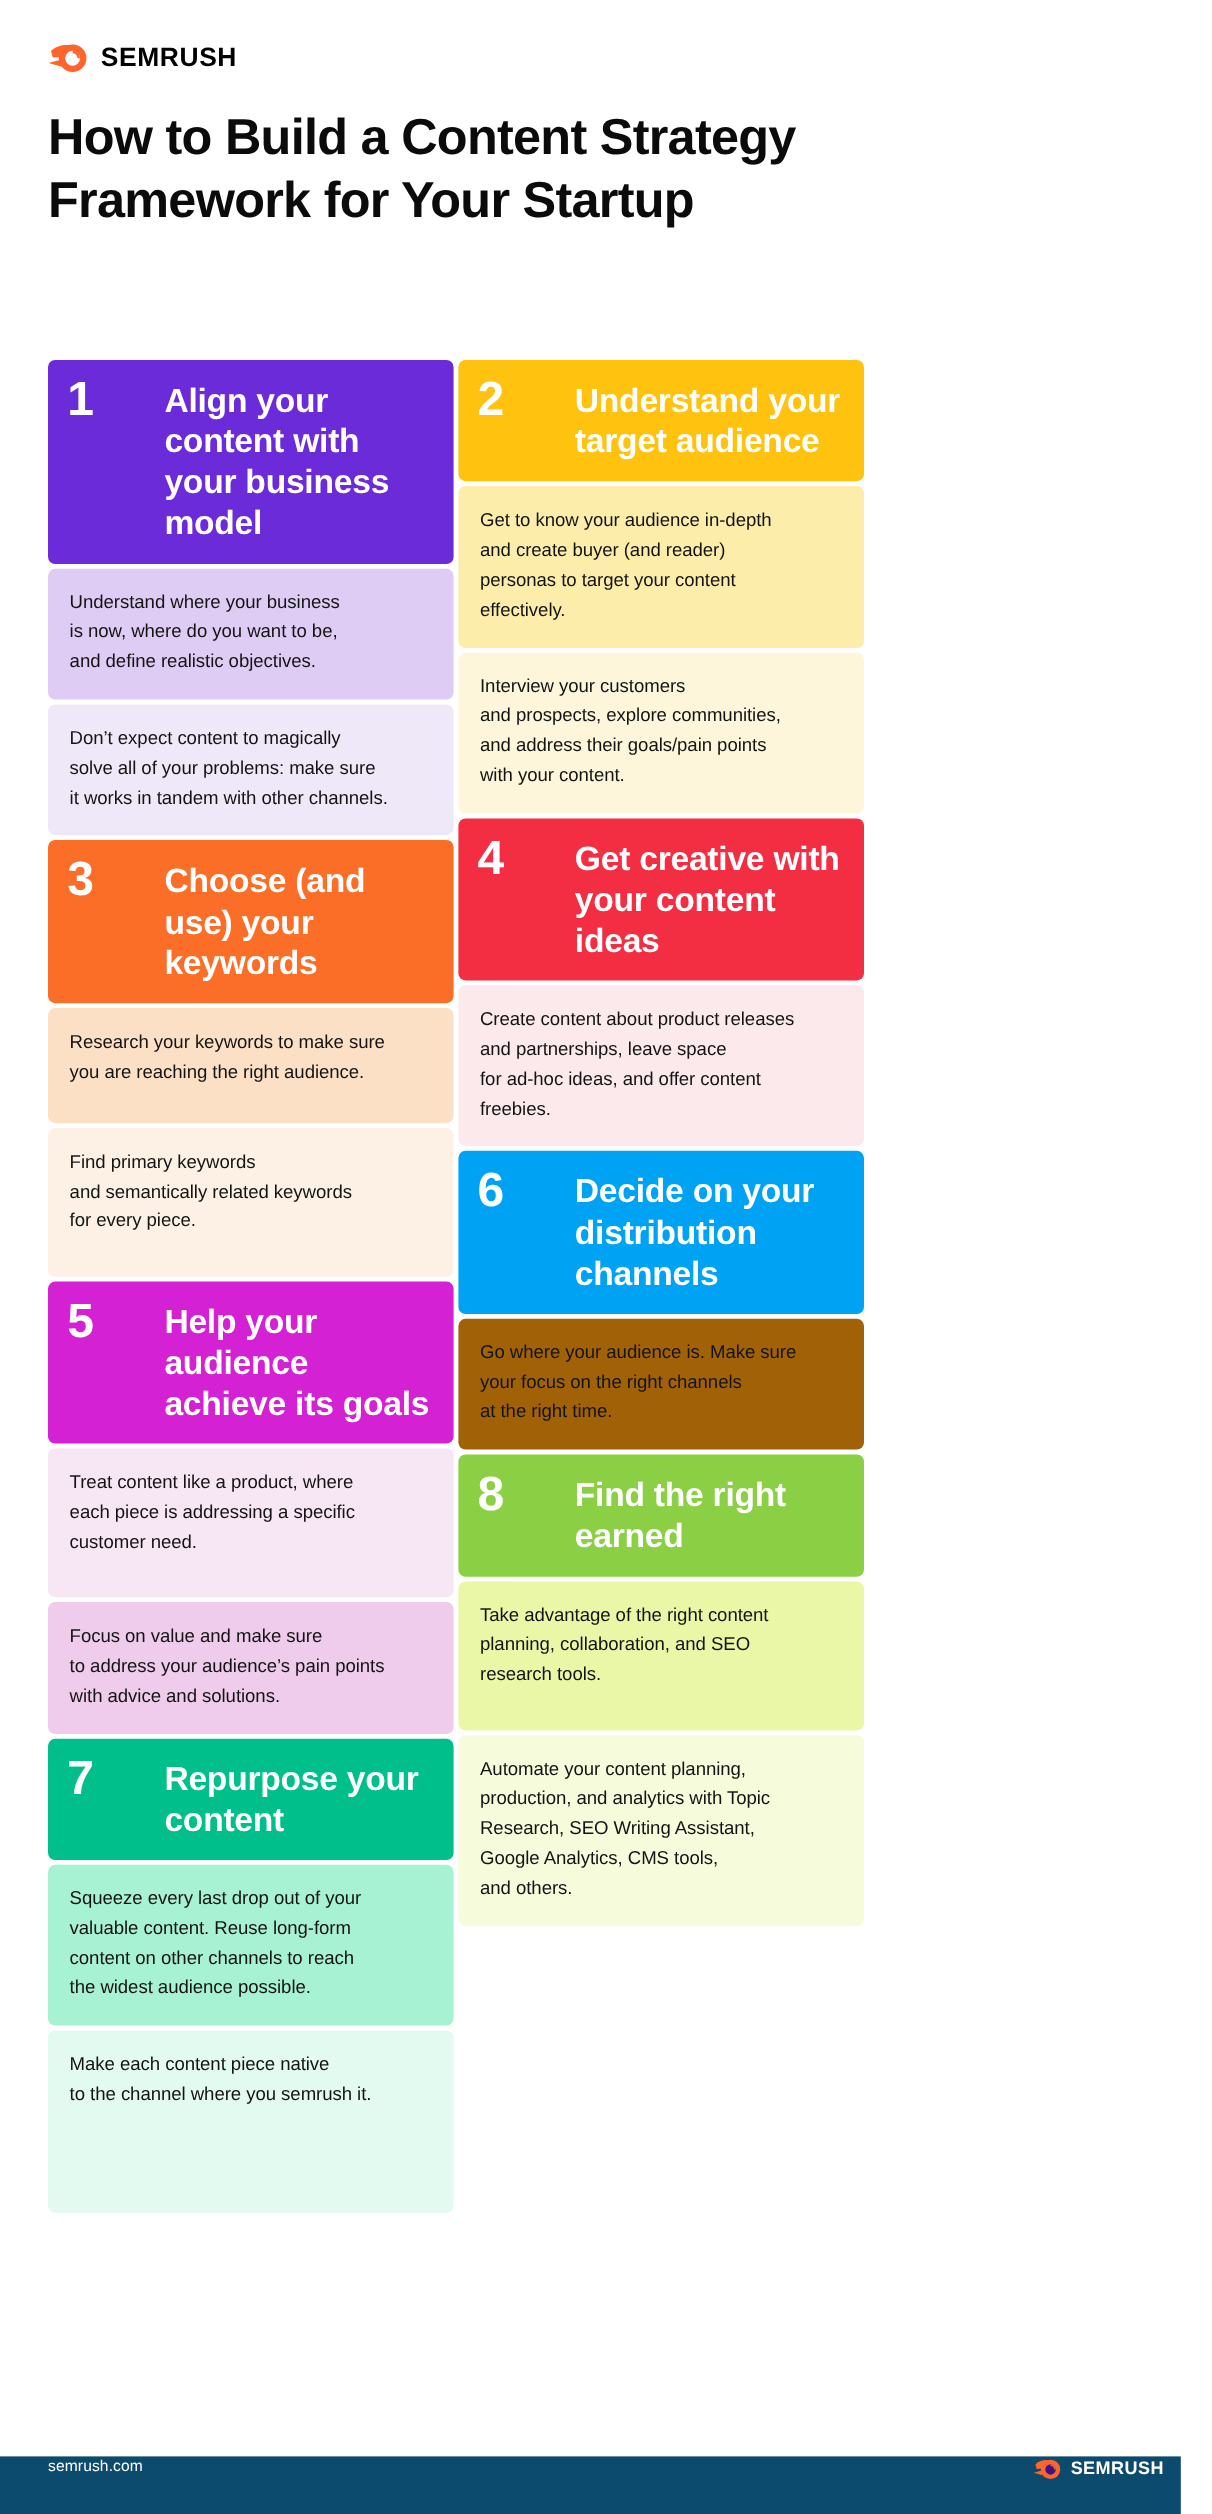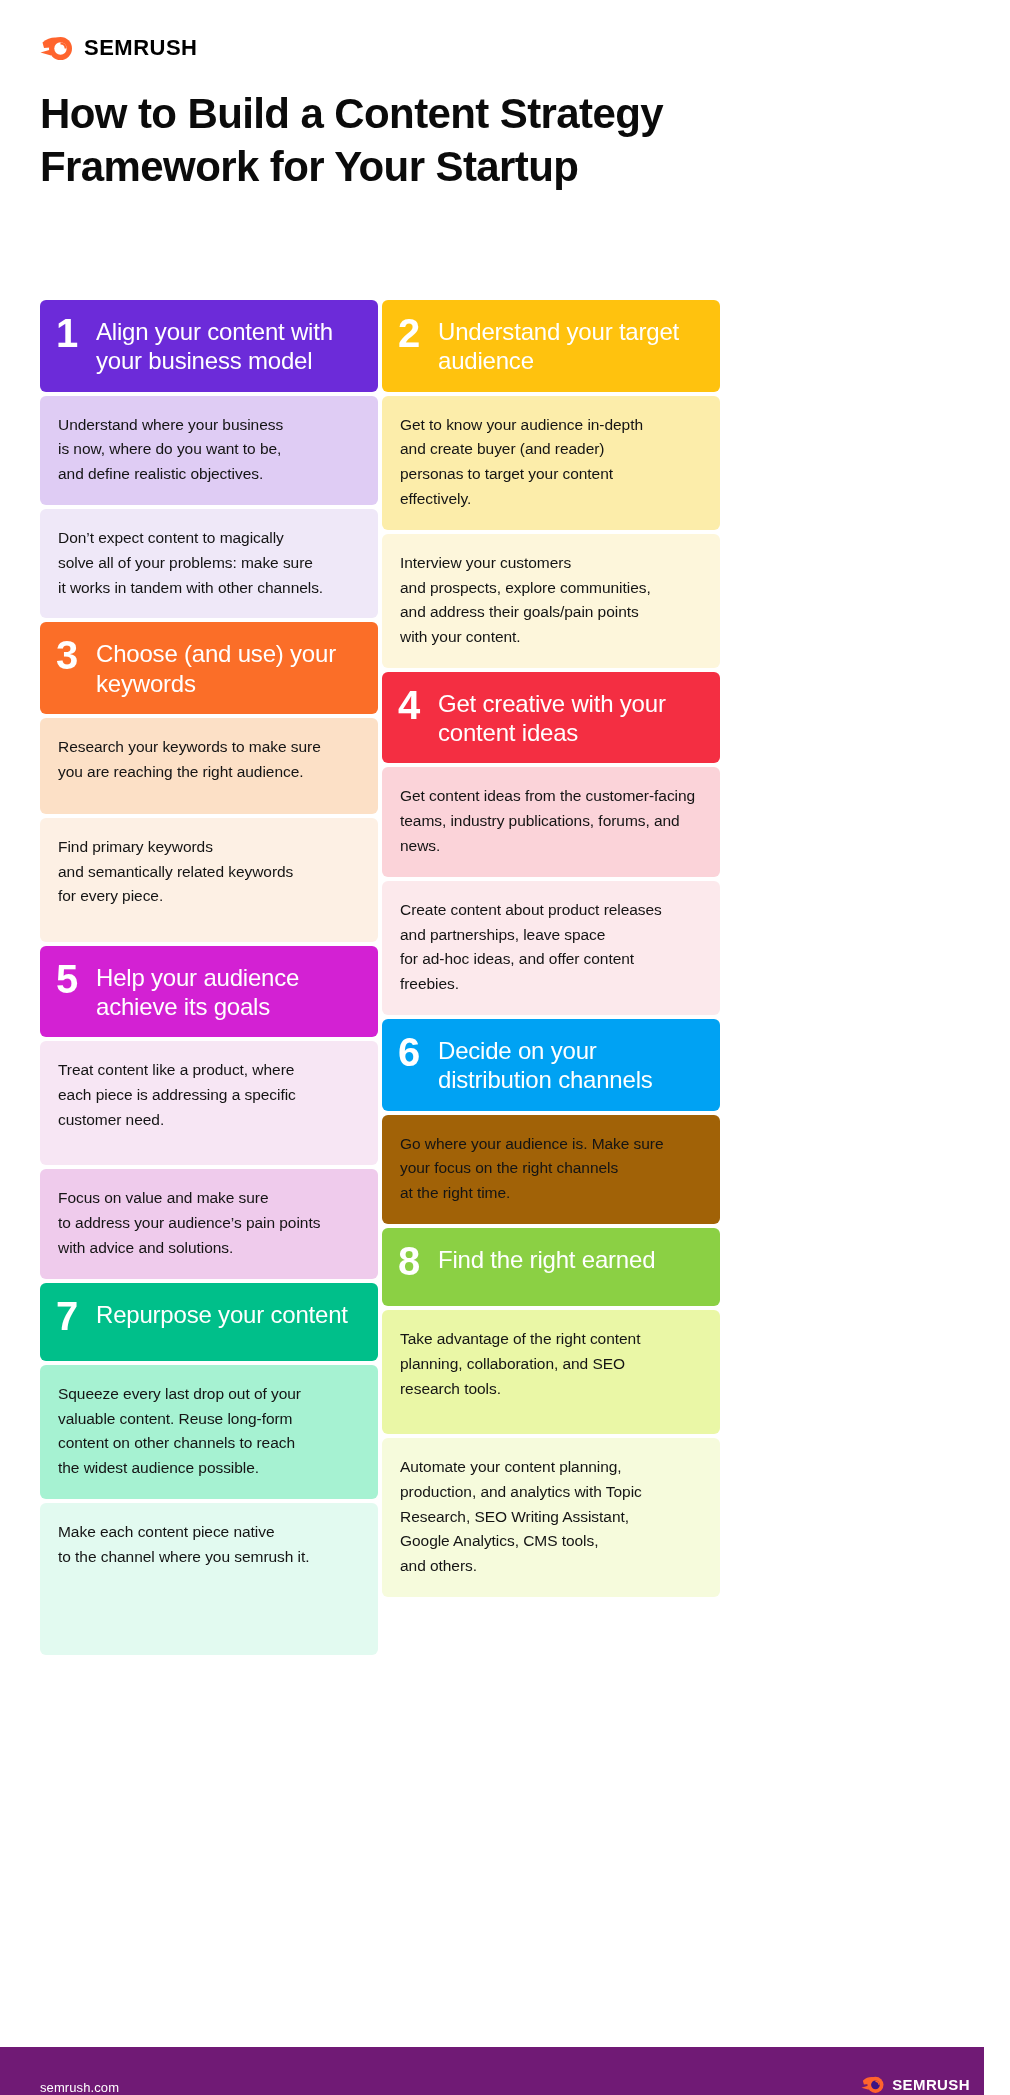--- a/index.html
+++ b/index.html
@@ -76,48 +76,49 @@
     color: #ffffff;
     font-size: 40px;
     font-weight: 700;
     line-height: 0.95;
     flex: 0 0 auto;
     min-width: 26px;
     text-align: left;
   }
   .step-title {
     color: #ffffff;
-    font-size: 24px;
-    font-weight: 400;
+    font-size: 28px;
+    font-weight: 700;
     line-height: 1.22;
     letter-spacing: -0.2px;
     padding-top: 3px;
+    margin-left: 41px;
   }
 
   .step-body {
     border-radius: 6px;
     padding: 17px 24px 18px 18px;
     margin-top: 4px;
     color: #141414;
     font-size: 15.5px;
     line-height: 1.6;
     letter-spacing: -0.05px;
   }
   .step-body p { white-space: pre-line; }
 
   
   .footer {
     position: absolute;
     left: 0;
     bottom: 0;
     width: 1010px;
     height: 48px;
-    background: #701a75;
+    background: #0c4a6e;
     display: flex;
-    align-items: flex-end;
+    align-items: flex-start;
     justify-content: space-between;
     padding: 0 40px;
   }
   .footer-url {
     color: #ffffff;
     font-size: 13px;
     letter-spacing: 0.1px;
   }
   .footer-brand { display: flex; align-items: center; gap: 7px; }
   .footer-mark { width: 24px; height: 21px; display: block; }
@@ -237,23 +238,20 @@
 and prospects, explore communities,
 and address their goals/pain points
 with your content.</p>
         </div>
       </div>
 
       <div class="step">
         <div class="step-head" style="background:#F42E42">
           <span class="step-num">4</span>
           <span class="step-title">Get creative with your content ideas</span>
-        </div>
-        <div class="step-body" style="background:#FBD3D9;min-height:96px">
-          <p>Get content ideas from the customer-facing teams, industry publications, forums, and news.</p>
         </div>
         <div class="step-body" style="background:#FCE9EC;min-height:124px">
           <p>Create content about product releases
 and partnerships, leave space
 for ad-hoc ideas, and offer content
 freebies.</p>
         </div>
       </div>
 
       <div class="step">

